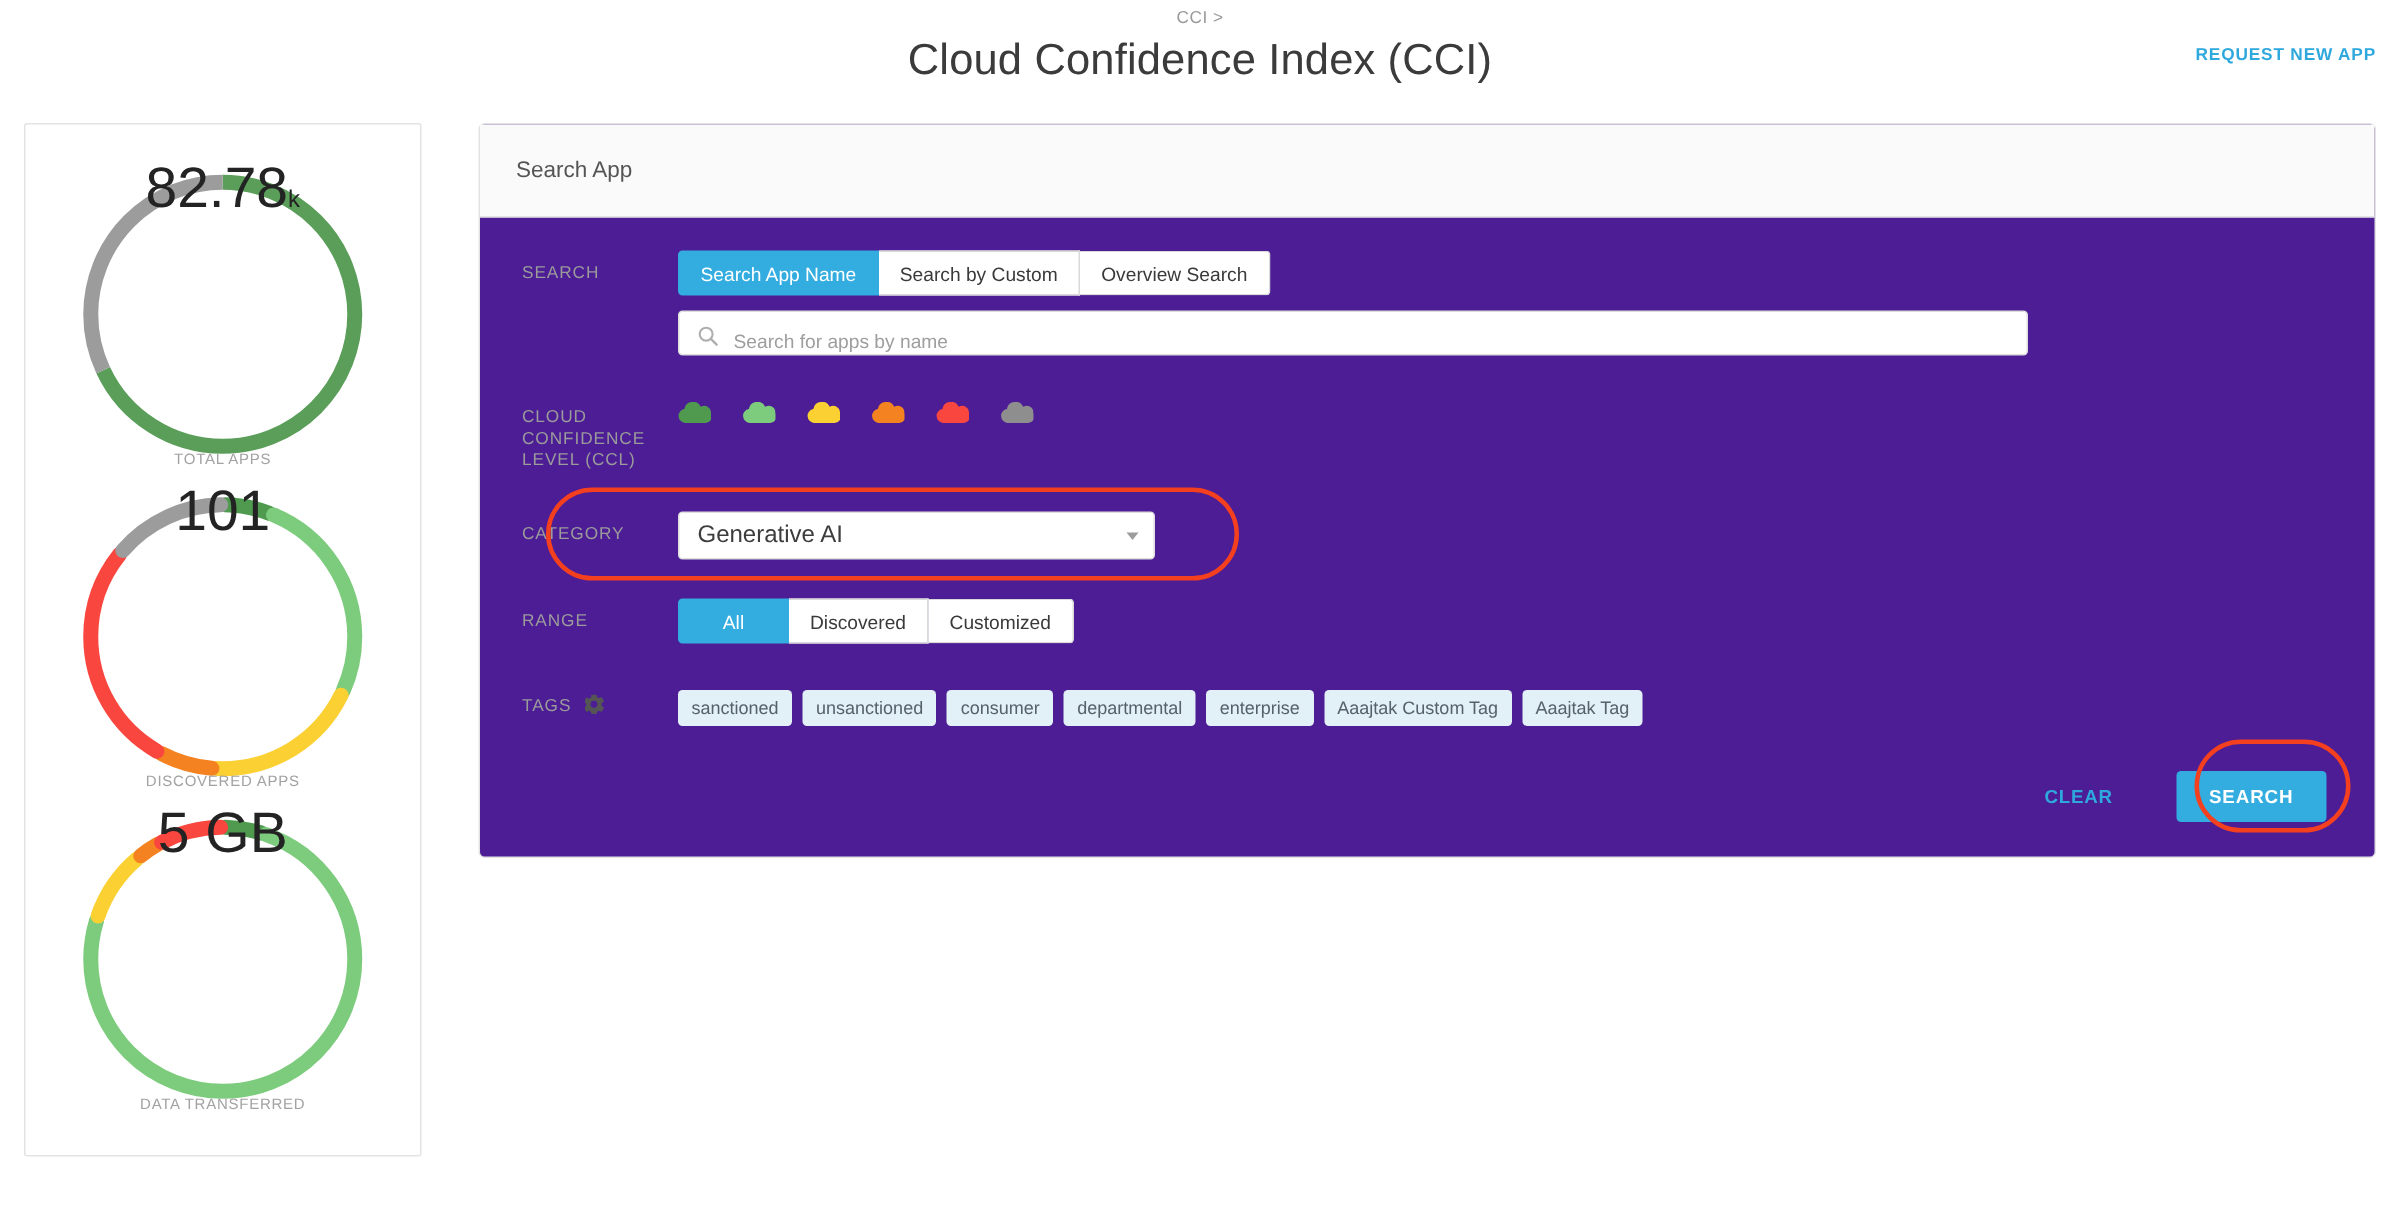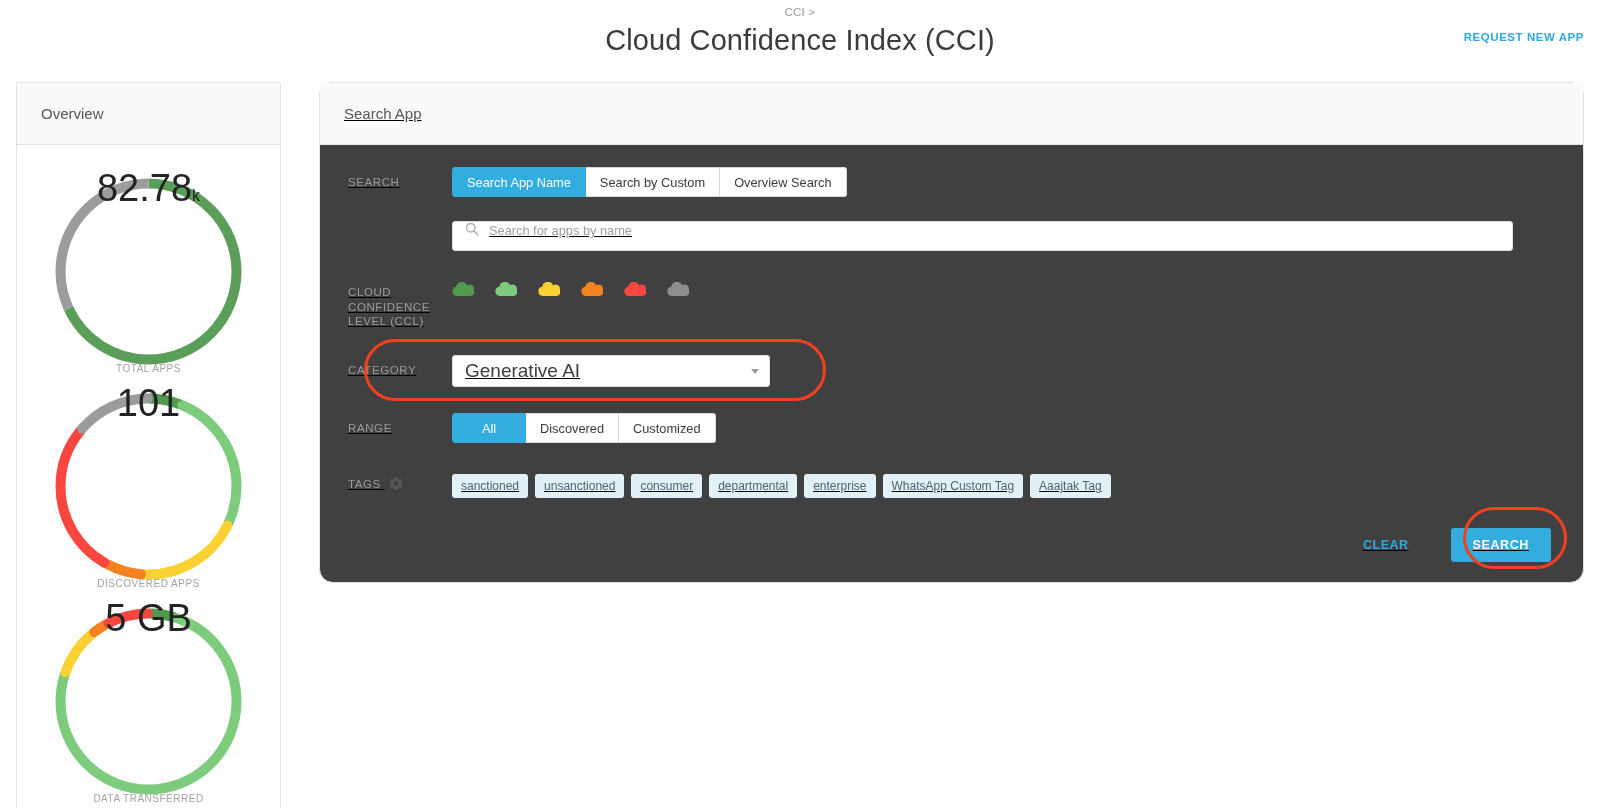--- a/index.html
+++ b/index.html
@@ -61,24 +61,23 @@
     font-family: "Liberation Sans", sans-serif; line-height: 1;
   }
   .donut-value .suffix { font-size: 16px; font-weight: 400; }
   .donut-label {
     margin-top: 9px; font-size: 10px; letter-spacing: .5px;
     color: #a2a2a2; text-transform: uppercase;
   }
 
   
   #search-card {
-    flex: 1 1 auto; background: #404040;
-    border: 1px solid #e3e3e3; border-radius: 14px;
+    flex: 1 1 auto; background: #4c1d95;
+    border: 1px solid #e3e3e3; border-radius: 4px;
     min-height: 490px;
-    text-decoration: underline;
   }
   #search-body { padding: 22px 28px 20px 28px; position: relative; }
 
   .form-row { display: flex; align-items: flex-start; margin-bottom: 26px; position: relative; }
   .form-label {
     width: 104px; flex: 0 0 104px; padding-top: 8px;
     font-size: 11.5px; letter-spacing: .6px; color: #9b9b9b;
     text-transform: uppercase; line-height: 1.28;
   }
   .form-control { flex: 1 1 auto; }
@@ -92,43 +91,43 @@
     border: 1px solid #d9d9d9; border-left: none; cursor: pointer;
     white-space: nowrap;
   }
   .seg-btn:first-child { border-left: 1px solid #d9d9d9; border-radius: 3px 0 0 3px; }
   .seg-btn:last-child { border-radius: 0 3px 3px 0; }
   .seg-btn.active { background: #33ace0; border-color: #33ace0; color: #fff; }
   .seg-btn.wide { min-width: 74px; }
 
   
   .search-input-wrap {
-    margin-top: 24px; position: relative;
+    margin-top: 10px; position: relative;
     border: 1px solid #dedede; border-radius: 3px;
-    height: 30px; background: #fff; width: 1061px;
-    display: flex; align-items: flex-start;
+    height: 30px; background: #fff; width: 900px;
+    display: flex; align-items: flex-end;
   }
   .search-icon { margin: 0 8px 0 12px; flex: 0 0 auto; opacity: .55; }
   .search-input {
     border: none; outline: none; background: transparent;
     font-size: 12.8px; color: #9e9e9e; width: 100%;
     font-family: "Liberation Sans", sans-serif;
   }
   .search-input::placeholder { color: #9e9e9e; }
 
   
   .ccl-row { display: flex; align-items: center; gap: 21px; padding-top: 5px; }
   .cloud-ico { cursor: pointer; }
 
   
   .select-box {
     width: 318px; height: 32px; border: 1px solid #dedede; border-radius: 3px;
     display: flex; align-items: center; justify-content: space-between;
     padding: 0 10px 0 12px; background: #fff; cursor: pointer;
-    font-size: 19px; color: #3d3d3d;
+    font-size: 16px; color: #3d3d3d;
   }
   .caret { width: 0; height: 0; border-left: 4.5px solid transparent;
            border-right: 4.5px solid transparent; border-top: 5px solid #9c9c9c; }
 
   
   .tag-row { display: flex; flex-wrap: wrap; gap: 7px; padding-top: 5px; }
   .tag {
     background: #e2f0f7; color: #55616b; border-radius: 3px;
     font-size: 12px; padding: 5px 9px; cursor: pointer; white-space: nowrap;
   }
@@ -164,21 +163,20 @@
 
 <div id="page-header">
   <div class="breadcrumb">CCI &gt;</div>
   <div class="page-title">Cloud Confidence Index (CCI)</div>
   <div class="request-link">REQUEST NEW APP</div>
 </div>
 
 <div id="content-area">
 
   <div id="overview-panel">
-    <div class="panel-header">Overview</div>
     <div class="donut-list" id="donut-list">
         <div class="donut-wrap">
           <svg width="205" height="205" viewBox="0 0 205 205">
             <circle cx="102.5" cy="102.5" r="88" fill="none" stroke="#5a9e5a" stroke-width="10" stroke-linecap="butt" stroke-dasharray="375.9858087816264 176.9344982501771" stroke-dashoffset="0" transform="rotate(-90 102.5 102.5)"></circle>
             <circle cx="102.5" cy="102.5" r="88" fill="none" stroke="#9c9c9c" stroke-width="10" stroke-linecap="butt" stroke-dasharray="176.93449825017714 375.98580878162636" stroke-dashoffset="-375.9858087816264" transform="rotate(-90 102.5 102.5)"></circle>
           </svg>
           <div class="donut-center">
             <div class="donut-value">82.78<span class="suffix">k</span></div>
             <div class="donut-label">TOTAL APPS</div>
           </div>
@@ -295,21 +293,21 @@
             </svg>
           </span>
         </div>
         <div class="form-control">
           <div class="tag-row" id="tag-list">
               <span class="tag">sanctioned</span>
               <span class="tag">unsanctioned</span>
               <span class="tag">consumer</span>
               <span class="tag">departmental</span>
               <span class="tag">enterprise</span>
-              <span class="tag">WhatsApp Custom Tag</span>
+              <span class="tag">Aaajtak Custom Tag</span>
               <span class="tag">Aaajtak Tag</span>
             </div>
         </div>
       </div>
 
       <div class="actions">
         <div class="annot" id="annot-search-btn"></div>
         <button class="clear-btn">CLEAR</button>
         <button class="search-btn">SEARCH</button>
       </div>

